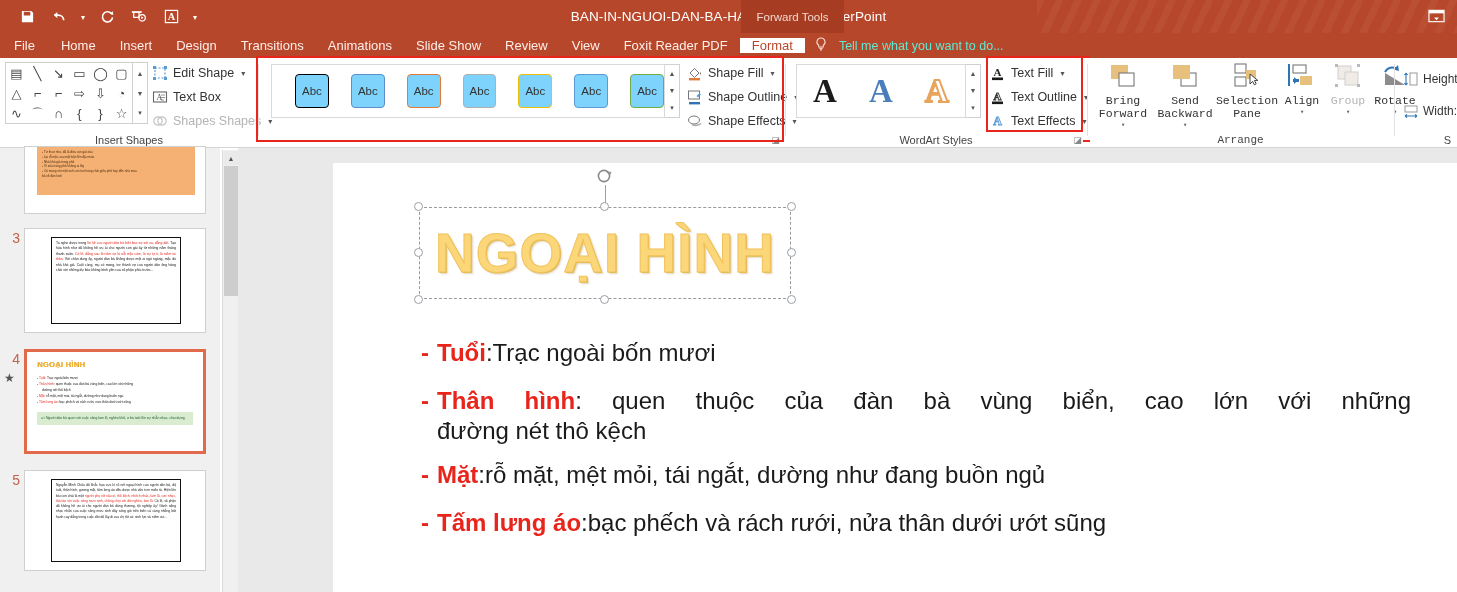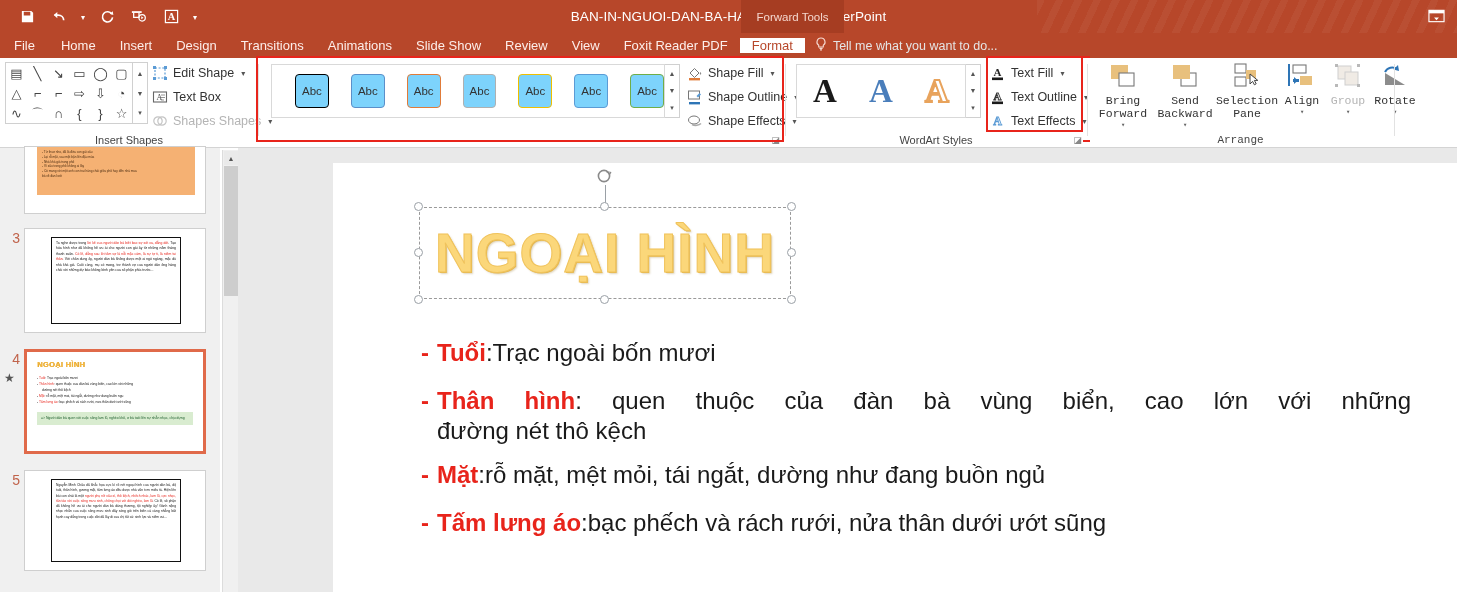--- a/index.html
+++ b/index.html
@@ -57,22 +57,22 @@
     background: #b7472a;
     display: flex; align-items: center;
   }
   .tab {
     display: flex; align-items: center; padding: 0 12px;
     color: #fdeeea; font-size: 13px; white-space: nowrap;
   }
   .tab.file { padding: 0 14px; }
   .tab.active { background: #fff; color: #b7472a; }
   .tellme {
-    display: flex; align-items: center; gap: 6px; padding: 0 10px;
-    color: #e5e5e5; font-size: 12.5px; white-space: nowrap;
+    display: flex; align-items: center; gap: 12px; padding: 0 10px;
+    color: #5eead4; font-size: 12.5px; white-space: nowrap;
   }
   .bulb { display: inline-block; }
 
   
   .ribbon {
     position: absolute; left: 0; top: 58px; width: 1457px; height: 90px;
     background: #fff;
     border-bottom: 1px solid #d4d4d4;
   }
   .group { position: absolute; top: 0; height: 90px; }
@@ -527,20 +527,41 @@
             </svg>
         </span>
         <span>Rotate</span>
         <span class="arr-caret">▾</span>
       </div>
       <div class="group-label">Arrange</div>
     </div>
 
     <div class="group-sep" style="left:1394px;"></div>
 
+    <div class="group" style="left:1395px; width:62px;">
+      <div class="size-row" style="left:8px; top:13px;">
+        <span class="cmd-ico">
+          <svg width="16" height="16" viewBox="0 0 16 16">
+              <path d="M3 2v12M3 2l-1.6 2M3 2l1.6 2M3 14l-1.6-2M3 14l1.6-2" stroke="#2e75b6" stroke-width="1.1" fill="none"></path>
+              <rect x="7" y="2" width="7" height="12" fill="none" stroke="#999" stroke-width="1"></rect>
+            </svg>
+        </span>
+        <span>Height</span>
+      </div>
+      <div class="size-row" style="left:8px; top:45px;">
+        <span class="cmd-ico">
+          <svg width="16" height="16" viewBox="0 0 16 16">
+              <rect x="2" y="3" width="12" height="6" fill="none" stroke="#999" stroke-width="1"></rect>
+              <path d="M2 13h12M2 13l2-1.6M2 13l2 1.6M14 13l-2-1.6M14 13l-2 1.6" stroke="#2e75b6" stroke-width="1.1" fill="none"></path>
+            </svg>
+        </span>
+        <span>Width:</span>
+      </div>
+      <div class="group-label" style="text-align:right; padding-right:6px;">S</div>
+    </div>
 
     <div class="red-box" style="left:256px; top:-2px; width:528px; height:86px;"></div>
     <div class="red-box" style="left:986px; top:-2px; width:97px; height:76px;"></div>
     <div class="red-box" style="left:1083px; top:-2px; width:7px; height:86px; border-left:none; border-right:none;"></div>
   </div>
 
   <div class="slidepane">
 
     <div class="thumb-wrap" style="top:-2px;">
       <div class="thumb" style="height:68px;">

